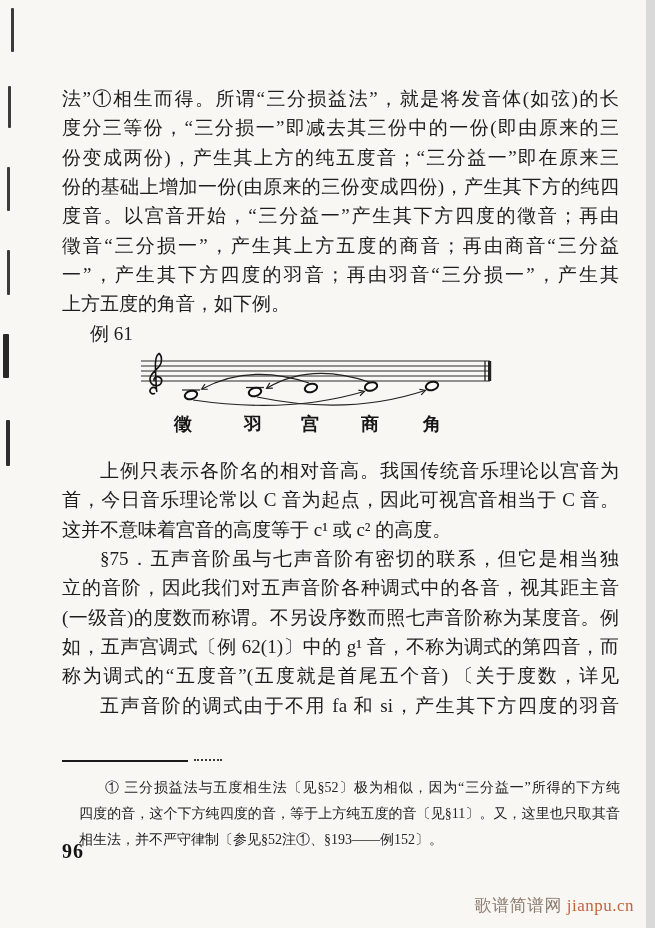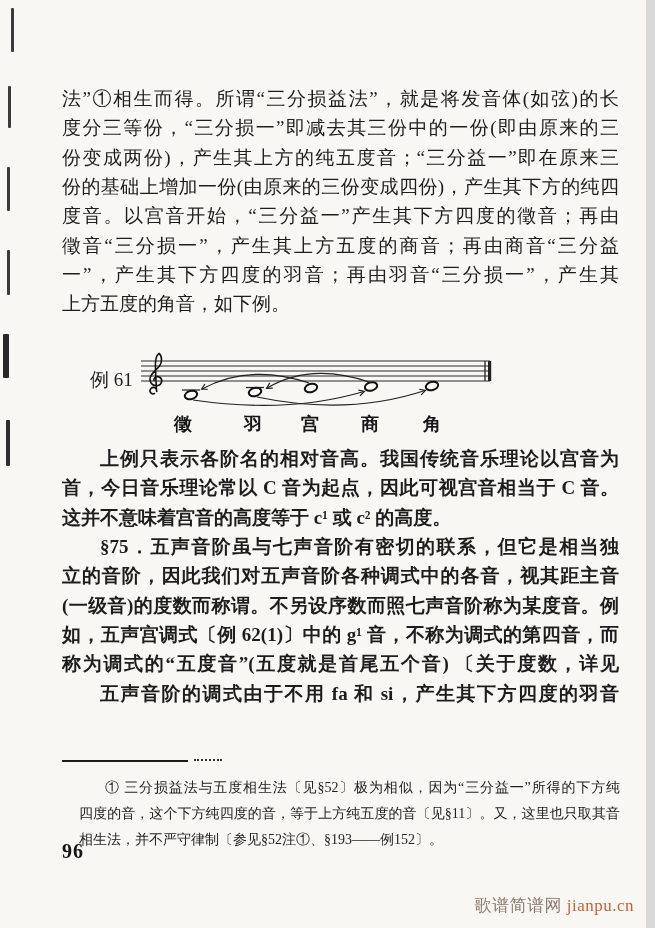--- a/index.html
+++ b/index.html
@@ -7,31 +7,31 @@
     position:relative;
     width:646px;height:928px;
     background:#f8f7f4;
     font-family:"Liberation Serif","DejaVu Serif",serif;
     color:#1d1d1d;
     overflow:hidden;
   }
   .bind-mark{position:absolute;background:#3b3b3b;border-radius:1px;}
   .text-block{position:absolute;left:62px;width:557px;}
   #block-a{top:84px;}
-  #block-b{top:444px;font-weight:bold;}
+  #block-b{top:456px;}
   .tline{
     height:29.35px;line-height:29.35px;
     font-size:19px;
     overflow:hidden;
     text-align:justify;text-align-last:justify;
     white-space:normal;
   }
   .tline.left{text-align:center;text-align-last:left;}
   .tline.ind{text-indent:38px;}
-  .tline.example{text-align:left;text-align-last:left;text-indent:28px;margin-top:46px;}
+  .tline.example{text-align:left;text-align-last:left;text-indent:28px;}
   .staff-figure{position:absolute;left:138px;top:350px;width:365px;height:98px;margin:0;}
   .staff-figure svg{display:block;}
   .staff-label{
     position:absolute;top:62px;width:24px;
     text-align:center;font-size:18px;font-weight:bold;color:#161616;
   }
   .footnote-sep{position:absolute;left:62px;top:760px;width:126px;height:2px;background:#1b1b1b;}
   .footnote-sep-dots{position:absolute;left:194px;top:759px;width:28px;height:0;border-top:2px dotted #3a3a3a;}
   .footnote-block{position:absolute;left:79px;top:775px;width:541px;}
   .fline{

